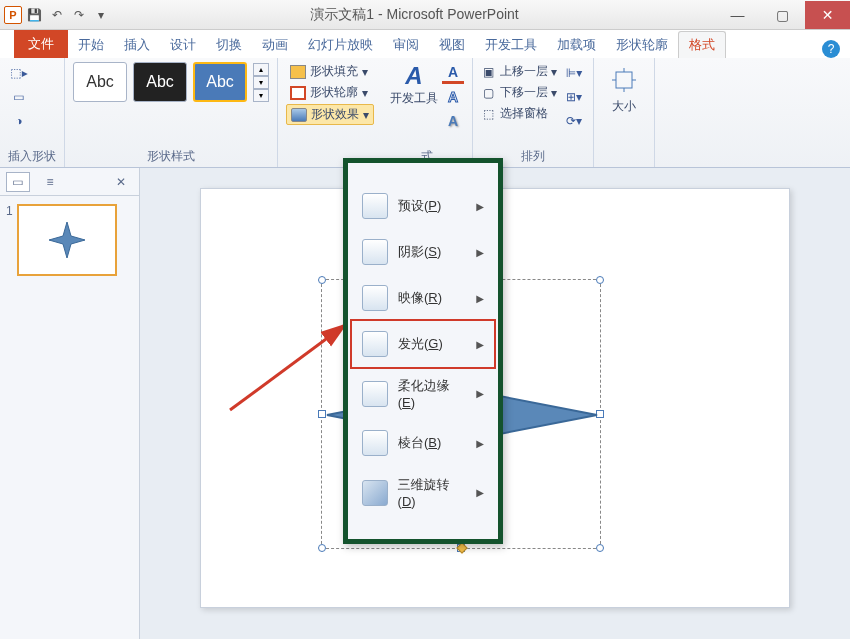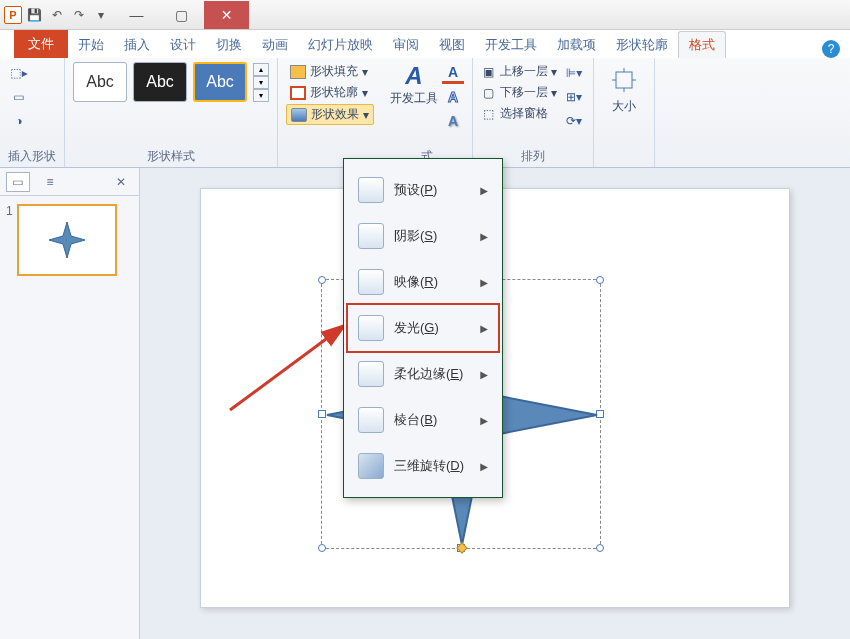--- a/index.html
+++ b/index.html
@@ -72,40 +72,41 @@
 .sel-box .h { position: absolute; width: 8px; height: 8px; background: #fff; border: 1px solid #4a7ab8; border-radius: 50%; }
 .sel-box .h.tl { top: -4px; left: -4px; } .sel-box .h.tr { top: -4px; right: -4px; }
 .sel-box .h.bl { bottom: -4px; left: -4px; } .sel-box .h.br { bottom: -4px; right: -4px; }
 .sel-box .h.tm { top: -4px; left: 50%; margin-left: -4px; border-radius: 0; }
 .sel-box .h.bm { bottom: -4px; left: 50%; margin-left: -4px; border-radius: 0; }
 .sel-box .h.ml { left: -4px; top: 50%; margin-top: -4px; border-radius: 0; }
 .sel-box .h.mr { right: -4px; top: 50%; margin-top: -4px; border-radius: 0; }
 .sel-box .rot { position: absolute; top: -20px; left: 50%; margin-left: -4px; width: 8px; height: 8px; background: #6fbf4a; border: 1px solid #4a8a2a; border-radius: 50%; }
 .sel-box .rot::before { content: ""; position: absolute; top: 8px; left: 3px; width: 1px; height: 8px; background: #888; }
 
-.dropdown { position: absolute; background: #f4f6fa; border: 1px solid #14532d; box-shadow: 2px 3px 8px rgba(0,0,0,0.25); padding: 8px 4px; z-index: 100; }
+.dropdown { position: absolute; background: #f4f6fa; border: 5px solid #14532d; box-shadow: 2px 3px 8px rgba(0,0,0,0.25); padding: 20px 4px; z-index: 100; }
 .dd-item { display: flex; align-items: center; gap: 10px; padding: 10px 10px; cursor: pointer; font-size: 13px; color: #333; position: relative; }
 .dd-item .thumb { width: 26px; height: 26px; background: linear-gradient(#fff,#d8e4f0); border: 1px solid #9ab0ca; border-radius: 3px; }
 .dd-item .arrow { margin-left: auto; font-size: 10px; color: #555; }
 .dd-item.highlight { outline: 2px solid #d03a2a; outline-offset: 0px; gap: 10px; }
 .dd-item .u { text-decoration: underline; }
 
 .red-arrow { position: absolute; z-index: 99; }
 </style>
 </head>
 <body>
 
 <div class="titlebar">
   <div class="qat">
     <div class="app-icon">P</div>
     <div class="q-btn">💾</div>
     <div class="q-btn">↶</div>
     <div class="q-btn">↷</div>
     <div class="q-btn">▾</div>
   </div>
+  <div class="title">演示文稿1 - Microsoft PowerPoint</div>
   <div class="winctrl">
     <div class="min">―</div>
     <div class="max">▢</div>
     <div class="close">✕</div>
   </div>
 </div>
 
 <div class="tabs">
   <div class="tab file">文件</div>
   <div class="tab">开始</div>

